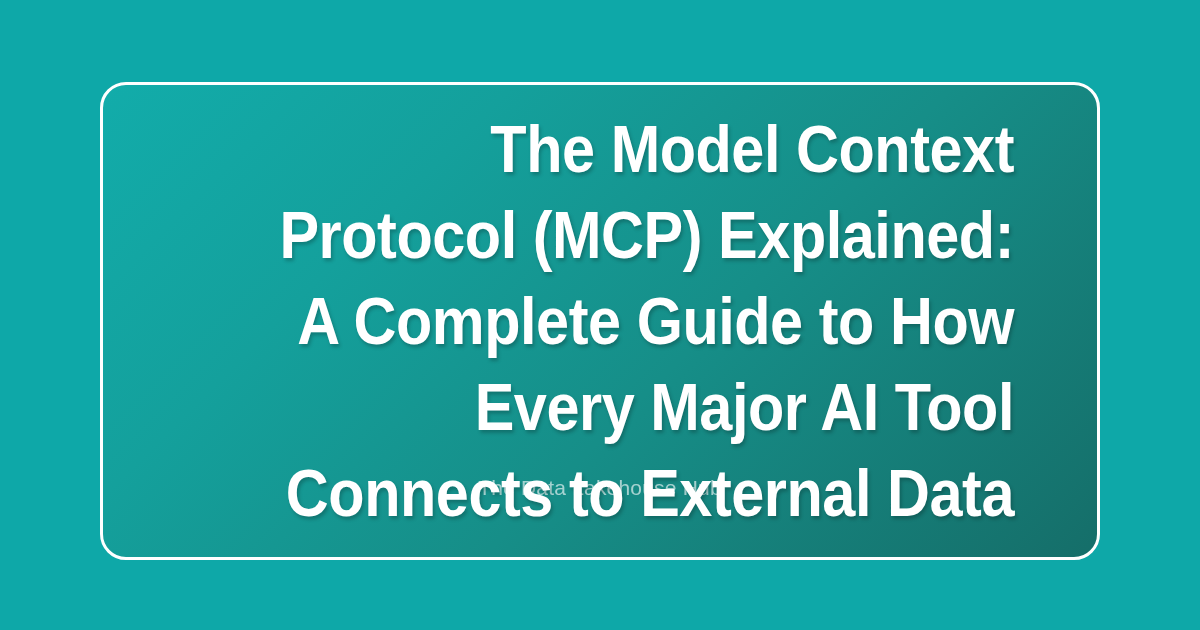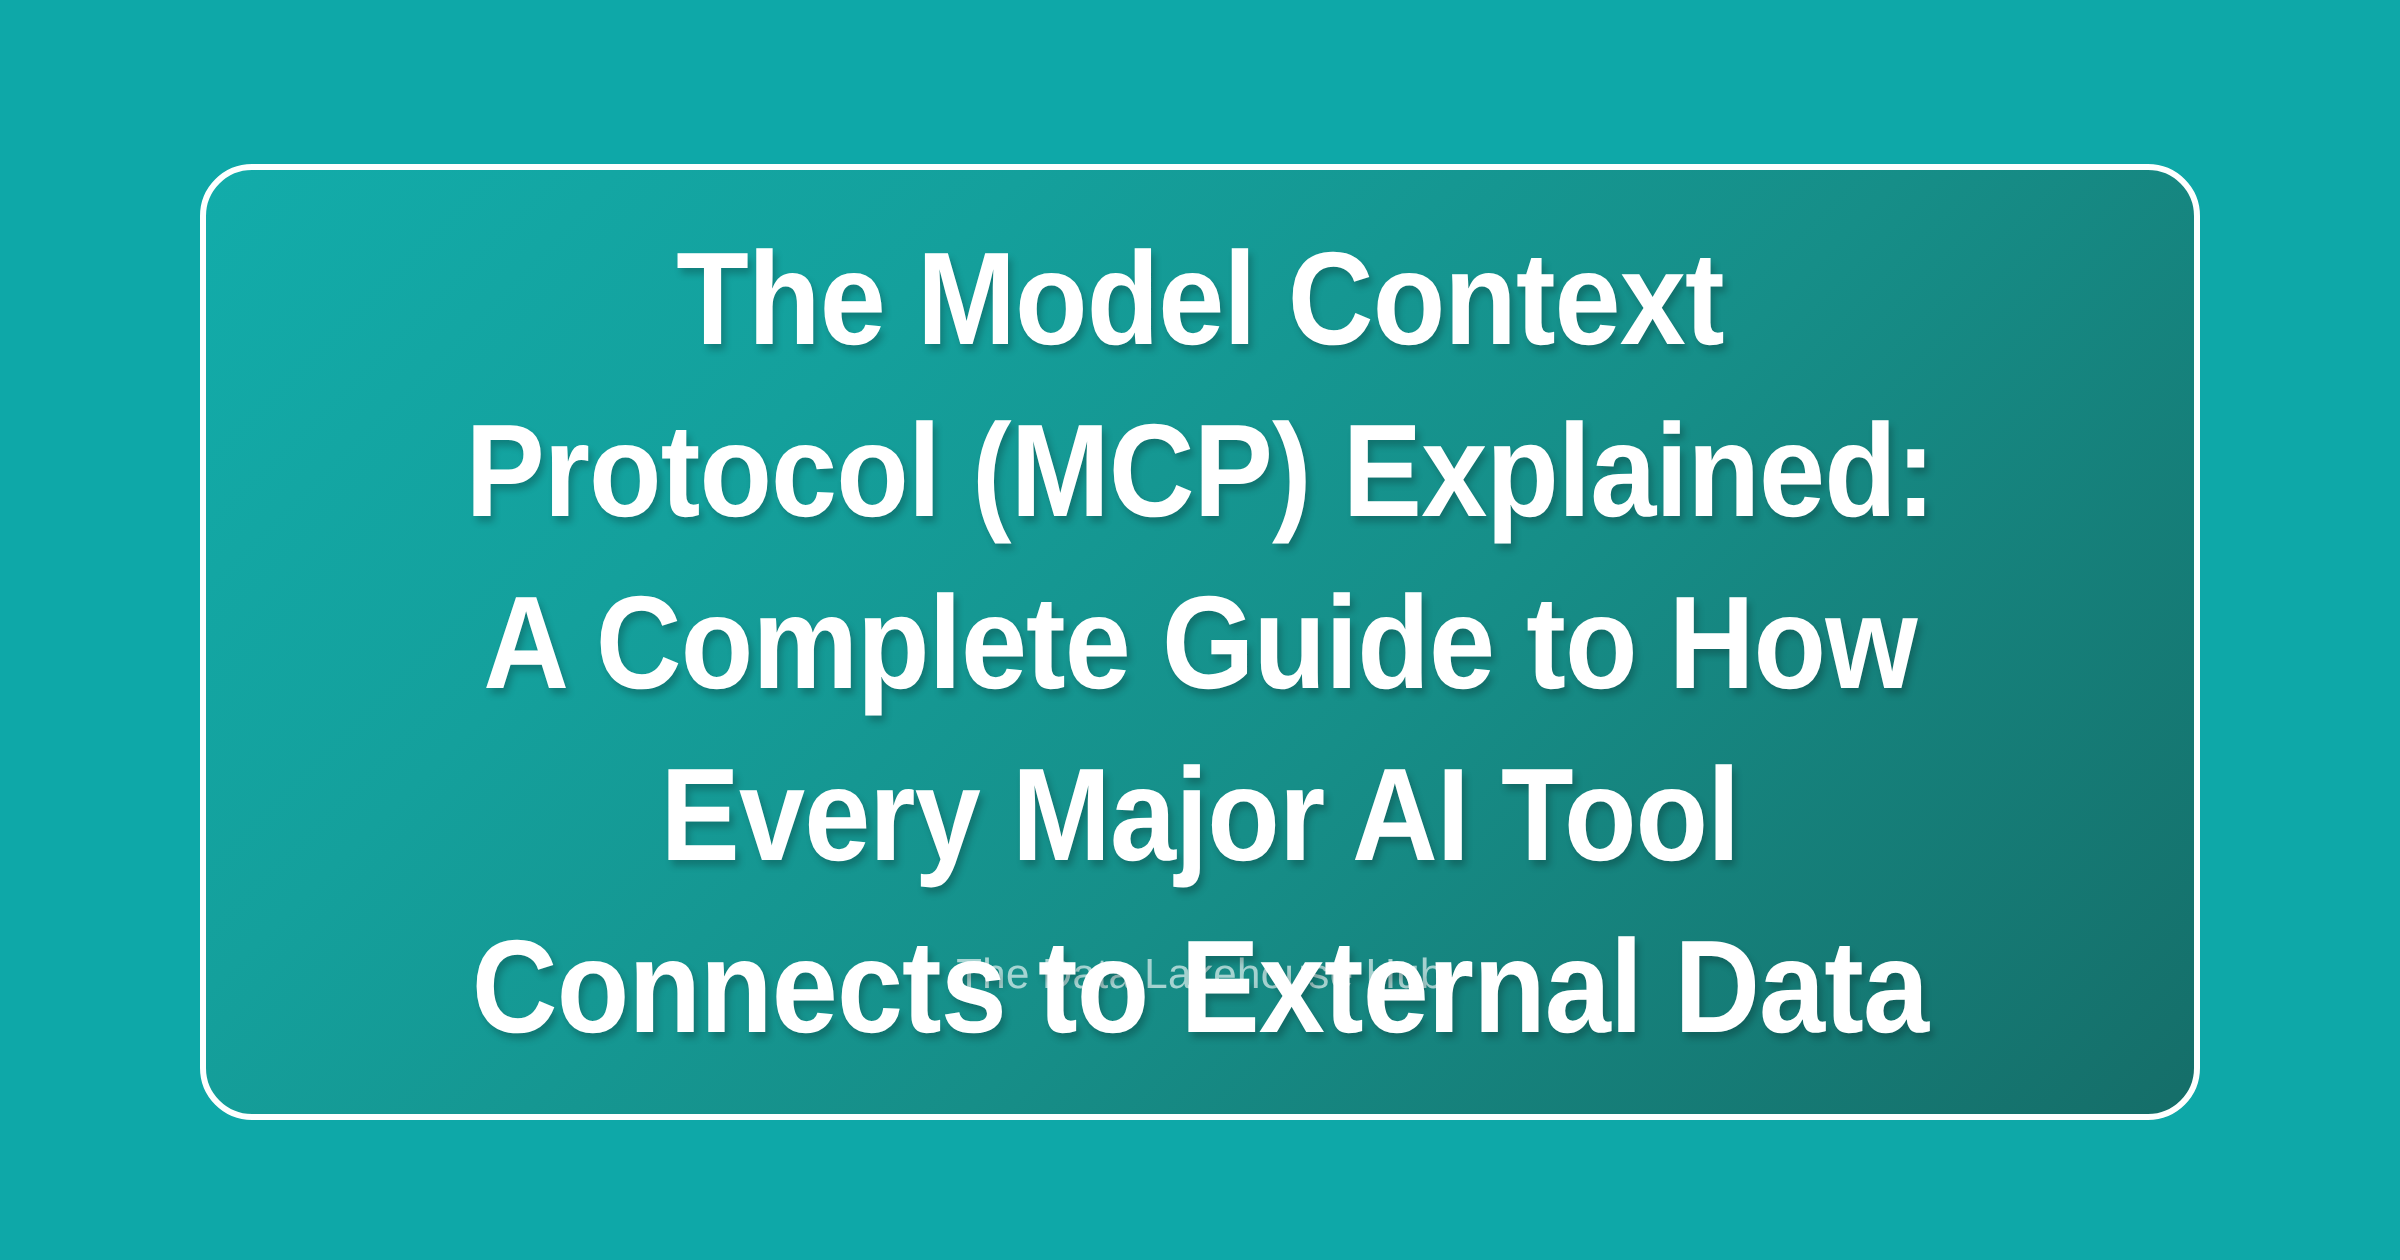--- a/index.html
+++ b/index.html
@@ -59,21 +59,21 @@
     z-index: 1;
     pointer-events: none;
     user-select: none;
   }
 
   
   #title-block {
     position: relative;
     z-index: 2;
     width: 940px;
-    text-align: center;
+    text-align: right;
     padding: 0 10px;
     box-sizing: border-box;
   }
 
   .title-line {
     display: block;
     font-family: "Liberation Sans Narrow", "Liberation Sans", sans-serif;
     font-weight: 700;
     font-size: 66px;
     line-height: 86px;

